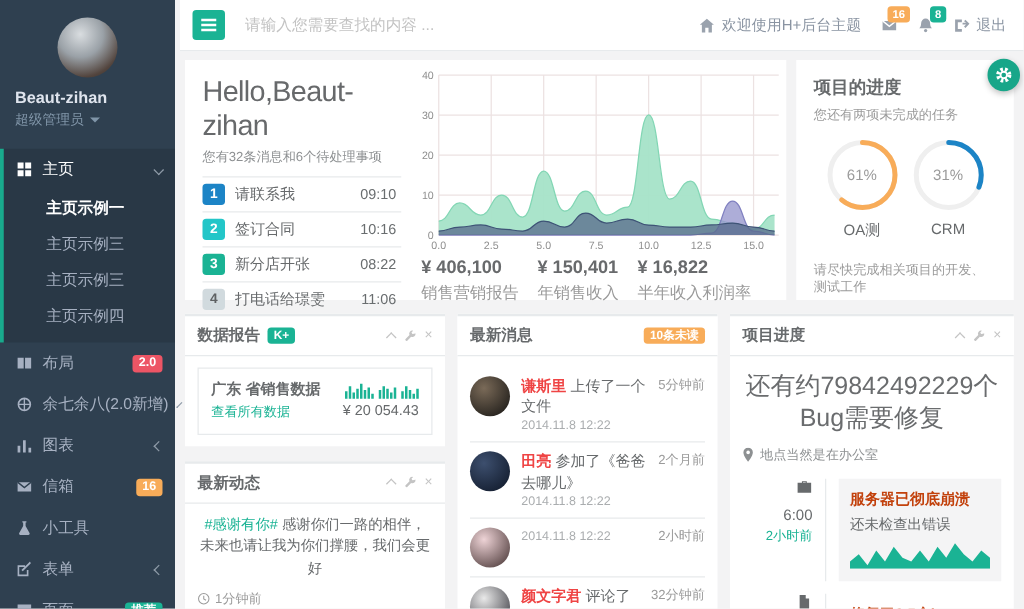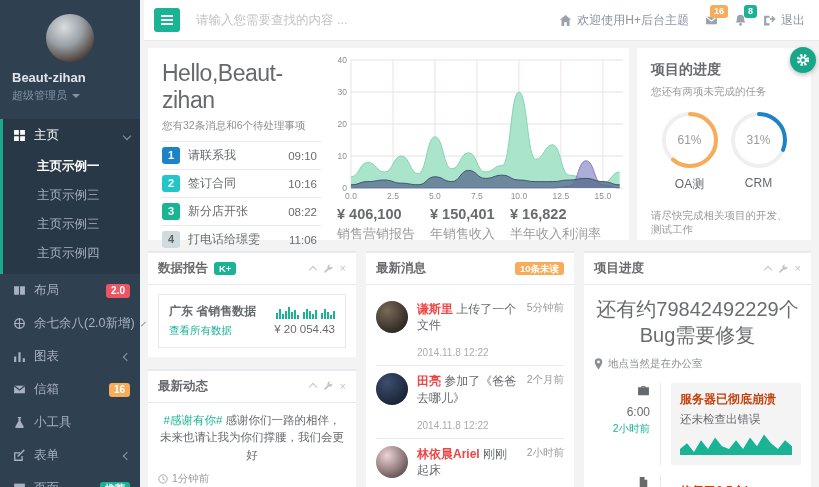--- a/index.html
+++ b/index.html
@@ -111,21 +111,21 @@
   .post .tag{color:#1ab394;cursor:pointer;}
   .post-time{display:flex;align-items:center;gap:4px;font-size:10.5px;color:#9b9b9b;margin-top:7px;}
   .micon{width:10px;height:10px;fill:none;stroke:#9b9b9b;stroke-width:1;}
 
   .msg{display:flex;gap:9px;padding:7px 0;border-bottom:1px solid #e7eaec;}
   .msg:last-child{border-bottom:none;}
   .msg-avatar{width:32px;height:32px;border-radius:50%;flex:0 0 32px;}
   .msg-main{flex:1;min-width:0;}
   .msg-line{font-size:12px;color:#676a6c;line-height:1.35;}
   .msg-line b{color:#ef4444;}
-  .msg-date{font-size:10px;color:#aaadaf;margin-top:14px;}
+  .msg-date{font-size:10px;color:#aaadaf;margin-top:2px;}
   .msg-ago{font-size:10.5px;color:#9b9b9b;white-space:nowrap;}
 
   .headline{margin:2px 0 8px;font-size:20px;font-weight:300;color:#6a6c6e;line-height:1.32;text-align:center;}
   .loc{display:flex;align-items:center;gap:5px;font-size:10.5px;color:#8d9092;margin-bottom:12px;}
   .pin{width:9px;height:12px;fill:#8d9092;}
   .tl-item{display:flex;margin-bottom:10px;}
   .tl-left{width:56px;flex:0 0 56px;text-align:right;padding-right:10px;border-right:1px solid #e7eaec;}
   .tl-left svg{width:13px;height:13px;fill:#676a6c;}
   .tl-time{font-size:12px;color:#676a6c;margin-top:4px;}
   .tl-ago{font-size:10.5px;color:#1ab394;margin-top:3px;}
@@ -478,21 +478,20 @@
               <span class="msg-avatar" style="background: radial-gradient(circle at 35% 30%, rgb(61, 79, 110) 0%, rgb(20, 30, 48) 85%);"></span>
               <div class="msg-main">
                 <div class="msg-line"><b>田亮</b> <span>参加了《爸爸去哪儿》</span></div>
                 <div class="msg-date">2014.11.8 12:22</div>
               </div>
               <span class="msg-ago">2个月前</span>
             </div>
             <div class="msg">
               <span class="msg-avatar" style="background: radial-gradient(circle at 35% 30%, rgb(238, 211, 214) 0%, rgb(90, 71, 71) 85%);"></span>
               <div class="msg-main">
-                <div class="msg-line"><b>林依晨Ariel</b> <span>刚刚起床</span></div>
                 <div class="msg-date">2014.11.8 12:22</div>
               </div>
               <span class="msg-ago">2小时前</span>
             </div>
             <div class="msg">
               <span class="msg-avatar" style="background: radial-gradient(circle at 35% 30%, rgb(233, 233, 233) 0%, rgb(74, 74, 80) 85%);"></span>
               <div class="msg-main">
                 <div class="msg-line"><b>颜文字君</b> <span>评论了</span></div>
 
               </div>

